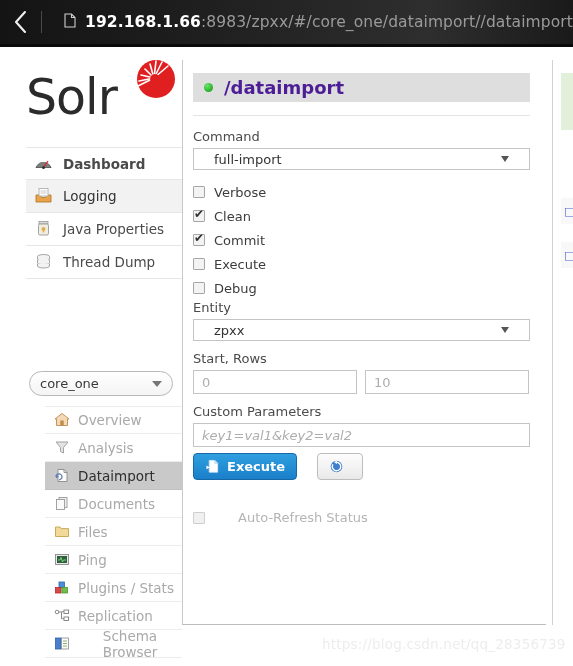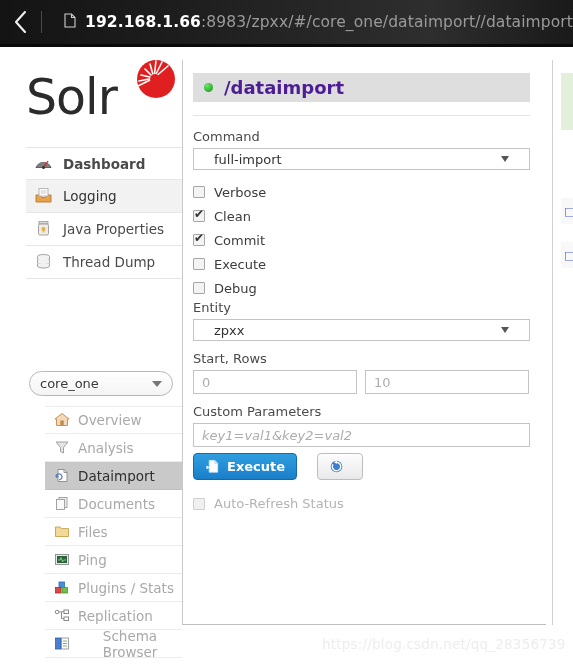--- a/index.html
+++ b/index.html
@@ -147,21 +147,21 @@
   .btn-exec {
     background:linear-gradient(to bottom,#2f9fe0 0%,#1a7fc9 100%);
     border:1px solid #1668a8; color:#fff;
   }
   .btn-refresh {
     background:linear-gradient(to bottom,#fdfdfd 0%,#e9e9e9 100%);
     border:1px solid #bdbdbd; color:#333;
   }
   .btn .bico { margin-right:7px; display:flex; align-items:center; }
 
-  .auto-refresh { display:flex; align-items:center; margin-top:16px; }
+  .auto-refresh { display:flex; align-items:center; margin-top:30px;gap:24px; }
   .auto-refresh .cb { border-color:#cfcfcf; background:#f0f0f0; }
   .auto-refresh .cb-label { color:#b4b4b4; }
 
   
   .right-panel {
     position:absolute; left:552px; top:13px; width:21px; height:565px;
     background:#ffffff; border-left:1px solid #d2d2d2;
   }
   .rp-green {
     position:absolute; left:8px; top:13px; width:13px; height:57px;

